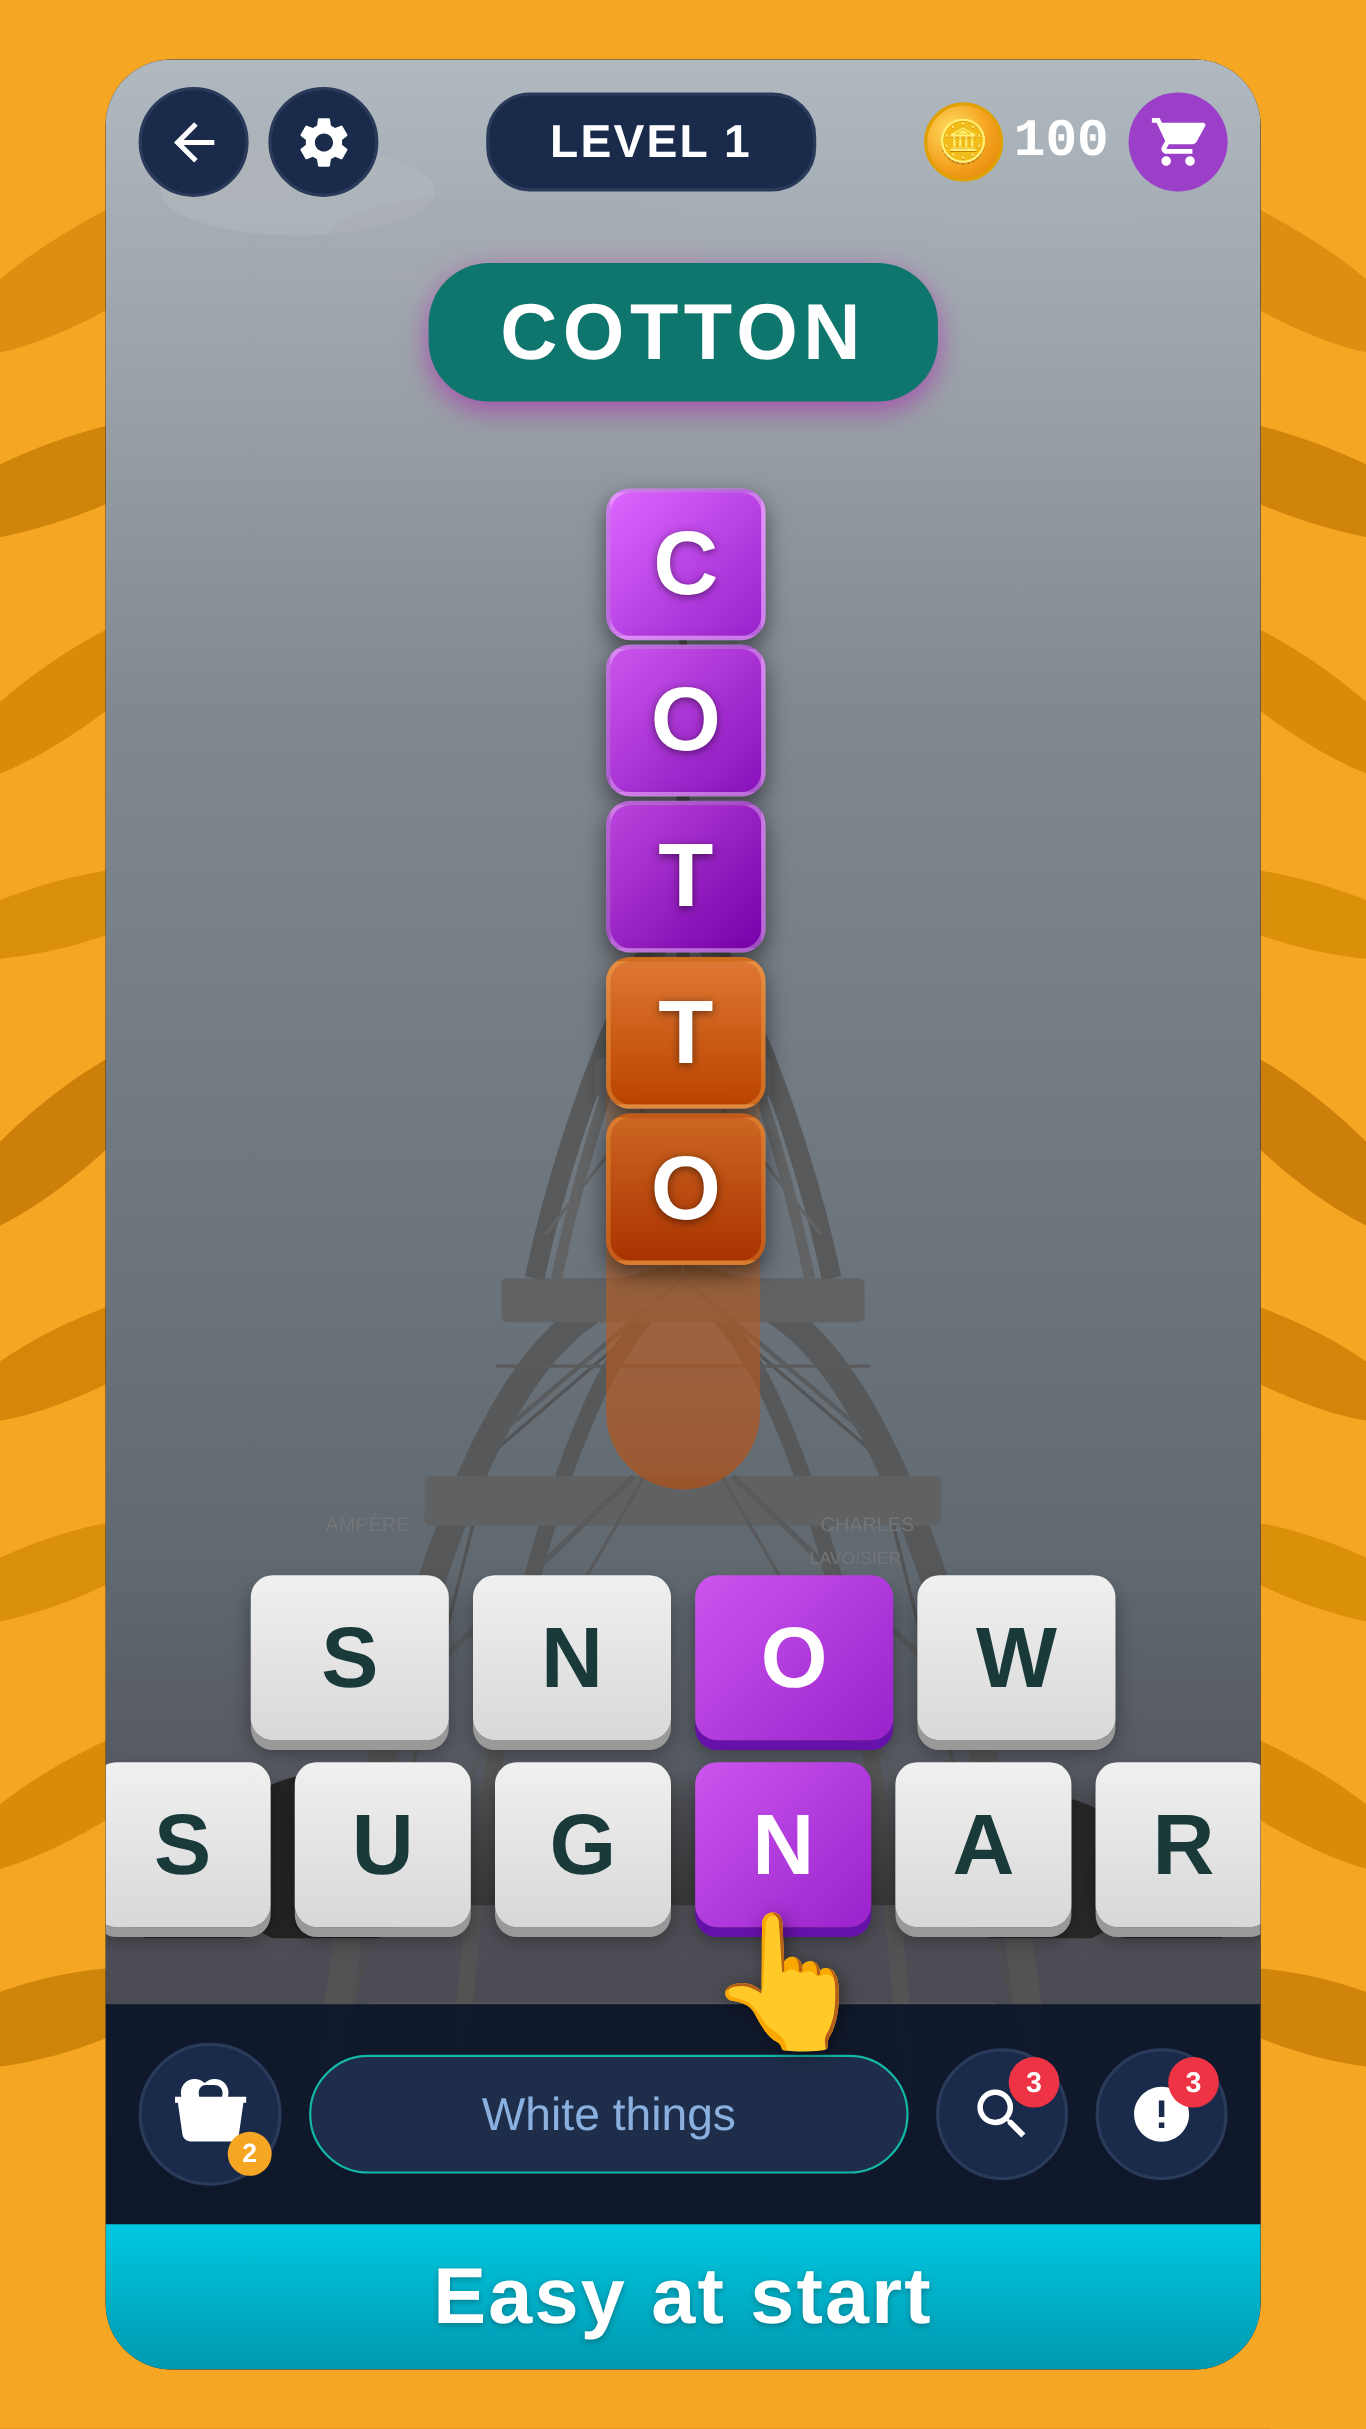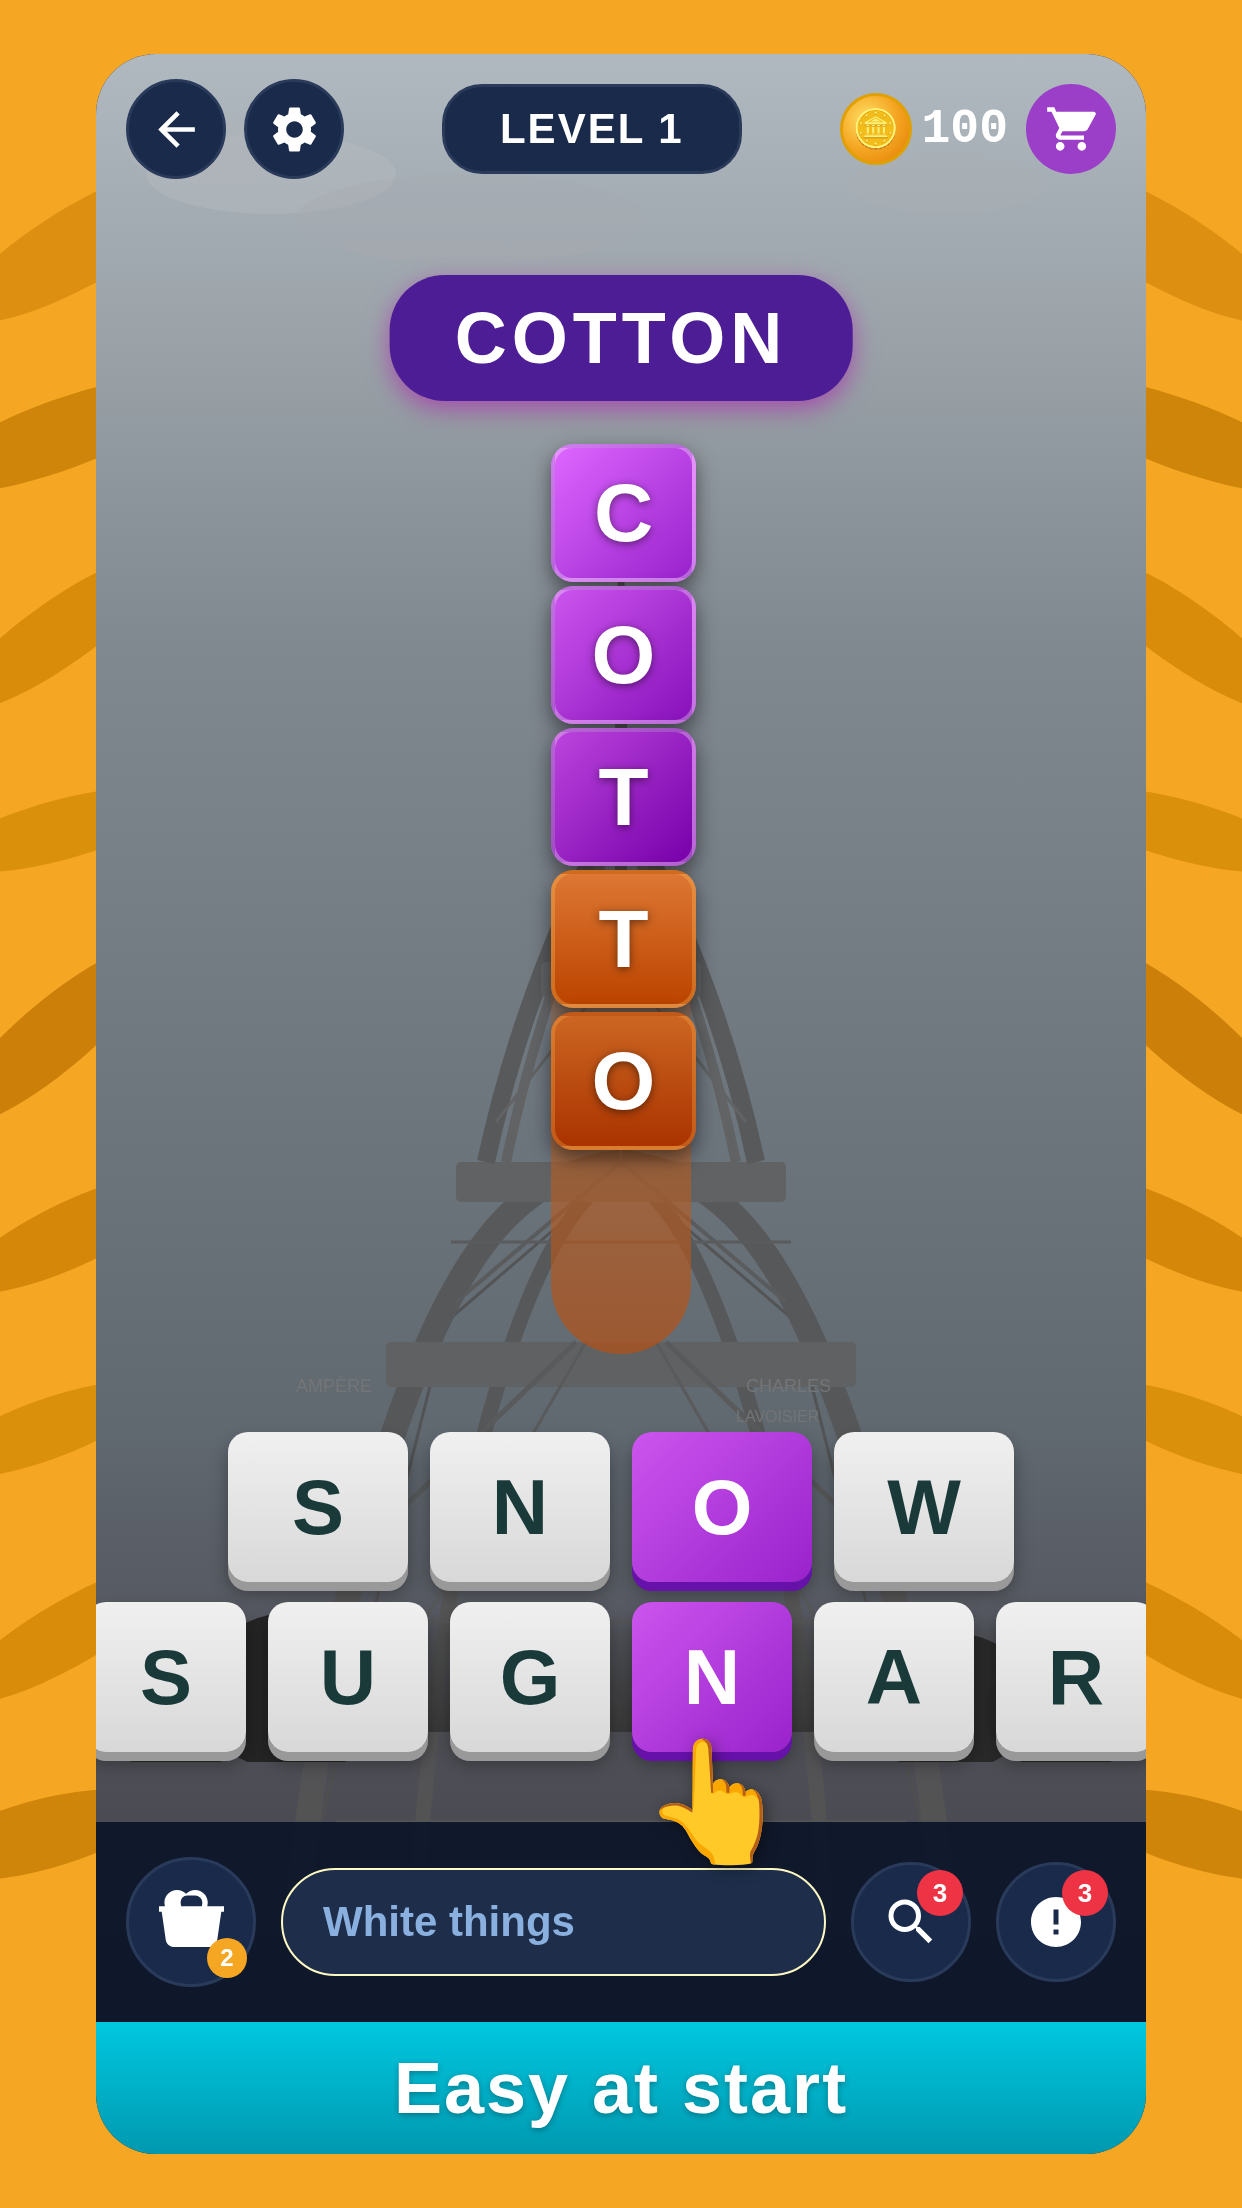--- a/index.html
+++ b/index.html
@@ -136,21 +136,21 @@
           </div>
           <span style="color:white;font-size:48px;font-weight:900;font-family:Liberation Mono, monospace;">100</span>
           <button style="width:90px;height:90px;border-radius:50%;background:#9B3FC8;border:none;display:flex;align-items:center;justify-content:center;cursor:pointer;margin-left:8px;">
             <svg viewBox="0 0 24 24" style="width:52px;height:52px;fill:white;">
               <path d="M7 18c-1.1 0-1.99.9-1.99 2S5.9 22 7 22s2-.9 2-2-.9-2-2-2zM1 2v2h2l3.6 7.59-1.35 2.45c-.16.28-.25.61-.25.96C5 16.1 6.1 17 7 17h11v-2H7.42c-.14 0-.25-.11-.25-.25l.03-.12.9-1.63H18c.75 0 1.41-.41 1.75-1.03l3.58-6.49A1 1 0 0 0 22.46 4H5.21l-.94-2H1zm16 16c-1.1 0-1.99.9-1.99 2s.89 2 1.99 2 2-.9 2-2-.9-2-2-2z"></path>
             </svg>
           </button>
         </div>
       </div>
 
-      <div style="position:absolute;top:185px;left:50%;transform:translateX(-50%);background:#4c1d95;color:white;font-size:72px;font-weight:900;padding:22px 65px;border-radius:55px;letter-spacing:5px;z-index:10;white-space:nowrap;box-shadow:0 8px 25px rgba(180,0,180,0.5);margin-top:36px;">
+      <div style="position:absolute;top:185px;left:50%;transform:translateX(-50%);background:#0f766e;color:white;font-size:72px;font-weight:900;padding:22px 65px;border-radius:55px;letter-spacing:5px;z-index:10;white-space:nowrap;box-shadow:0 8px 25px rgba(180,0,180,0.5);">
         <span>COTTON</span>
       </div>
 
       <div style="position:absolute;top:800px;left:50%;transform:translateX(-70px);width:140px;height:500px;background:linear-gradient(180deg,rgba(200,100,30,0.0),rgba(200,100,30,0.5),rgba(180,80,20,0.7));z-index:16;border-radius:0 0 70px 70px;"></div>
 
       <div style="position:absolute;top:390px;left:50%;transform:translateX(-70px);display:flex;flex-direction:column;align-items:center;z-index:20;">
 
         <div style="width:145px;height:138px;background:linear-gradient(135deg,#DD66FF,#9922CC);border-radius:22px;display:flex;align-items:center;justify-content:center;font-size:82px;font-weight:900;color:white;text-shadow:0 2px 8px rgba(0,0,0,0.5);border:4px solid rgba(255,255,255,0.3);box-shadow:0 8px 20px rgba(0,0,0,0.5);margin-bottom:4px;">
           <span>C</span>
         </div>
@@ -217,21 +217,21 @@
 
         <button style="width:130px;height:130px;background:#1a2a4a;border-radius:50%;display:flex;align-items:center;justify-content:center;position:relative;cursor:pointer;border:3px solid #2a3a5a;flex-shrink:0;">
           <svg viewBox="0 0 24 24" style="width:65px;height:65px;fill:white;">
             <path d="M20 6h-2.18c.07-.44.18-.88.18-1.36C18 2.05 15.96 0 13.36 0c-1.31 0-2.48.54-3.36 1.36C9.12.54 7.95 0 6.64 0 4.04 0 2 2.05 2 4.64c0 .48.11.92.18 1.36H0v2h1l1.5 10.5c.17 1.37 1.38 2.5 2.76 2.5h13.48c1.38 0 2.59-1.13 2.76-2.5L23 8h1V6h-4zm-6.64-4c1.31 0 2.64 1.05 2.64 2.64 0 .47-.07.87-.19 1.36H8.19C8.07 5.51 8 5.11 8 4.64 8 3.05 9.05 2 10.36 2h3z"></path>
           </svg>
           <div style="position:absolute;bottom:6px;right:6px;background:#F5A623;color:white;width:40px;height:40px;border-radius:50%;font-size:24px;font-weight:900;display:flex;align-items:center;justify-content:center;">
             <span>2</span>
           </div>
         </button>
 
-        <div style="flex:1;background:#1e2e4a;color:#8ab0e0;font-size:42px;padding:28px 40px;border-radius:55px;border:2px solid #fef9c3;font-weight:bold;">
+        <div style="flex:1;background:#1e2e4a;color:#8ab0e0;font-size:42px;padding:28px 40px;border-radius:55px;text-align:center;border:2px solid #14b8a6;">
           <span>White things</span>
         </div>
 
         <button style="width:120px;height:120px;background:#1a2a4a;border-radius:50%;display:flex;align-items:center;justify-content:center;position:relative;cursor:pointer;border:3px solid #2a3a5a;flex-shrink:0;">
           <svg viewBox="0 0 24 24" style="width:60px;height:60px;fill:white;">
             <path d="M15.5 14h-.79l-.28-.27A6.471 6.471 0 0 0 16 9.5 6.5 6.5 0 1 0 9.5 16c1.61 0 3.09-.59 4.23-1.57l.27.28v.79l5 4.99L20.49 19l-4.99-5zm-6 0C7.01 14 5 11.99 5 9.5S7.01 5 9.5 5 14 7.01 14 9.5 11.99 14 9.5 14z"></path>
           </svg>
           <div style="position:absolute;top:5px;right:5px;background:#EE3344;color:white;width:46px;height:46px;border-radius:50%;font-size:26px;font-weight:900;display:flex;align-items:center;justify-content:center;">
             <span>3</span>
           </div>

